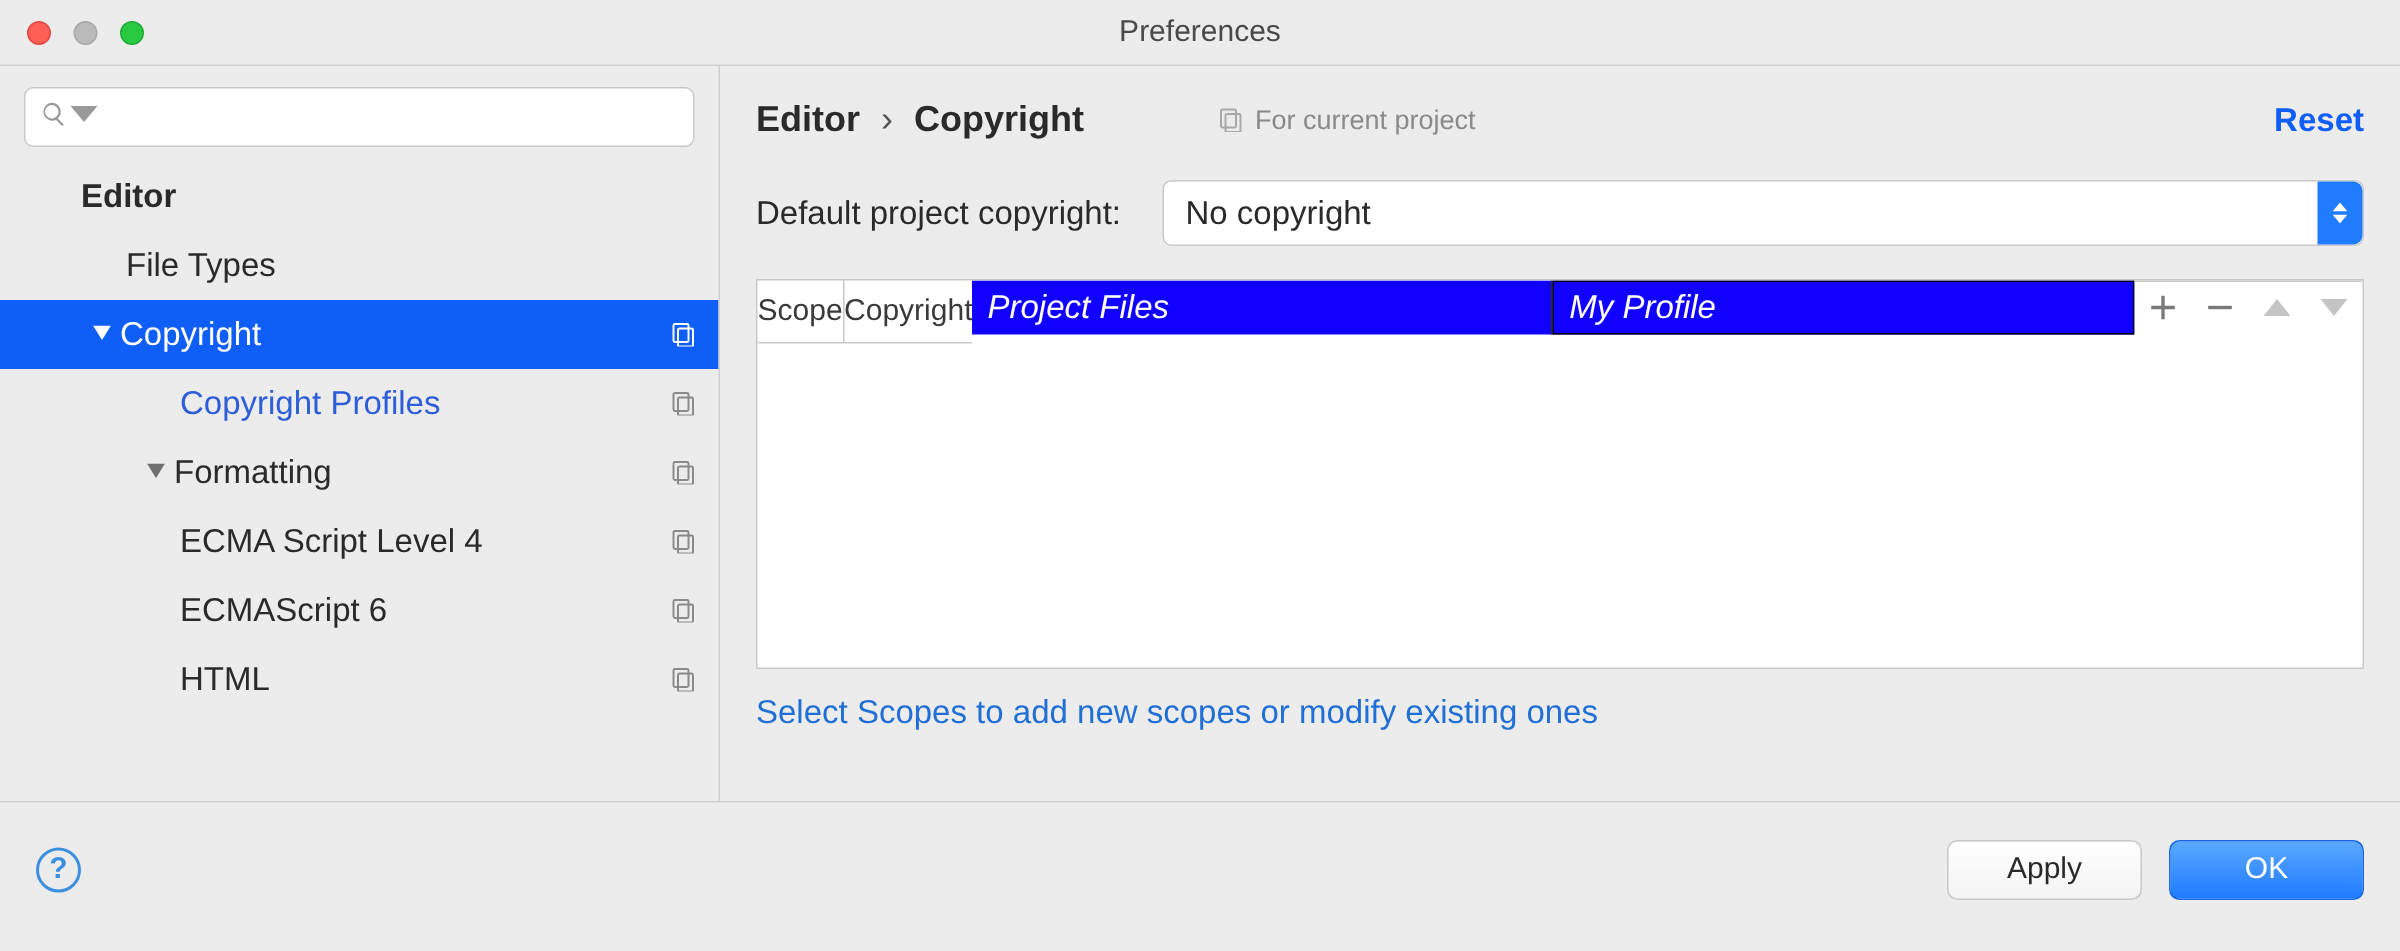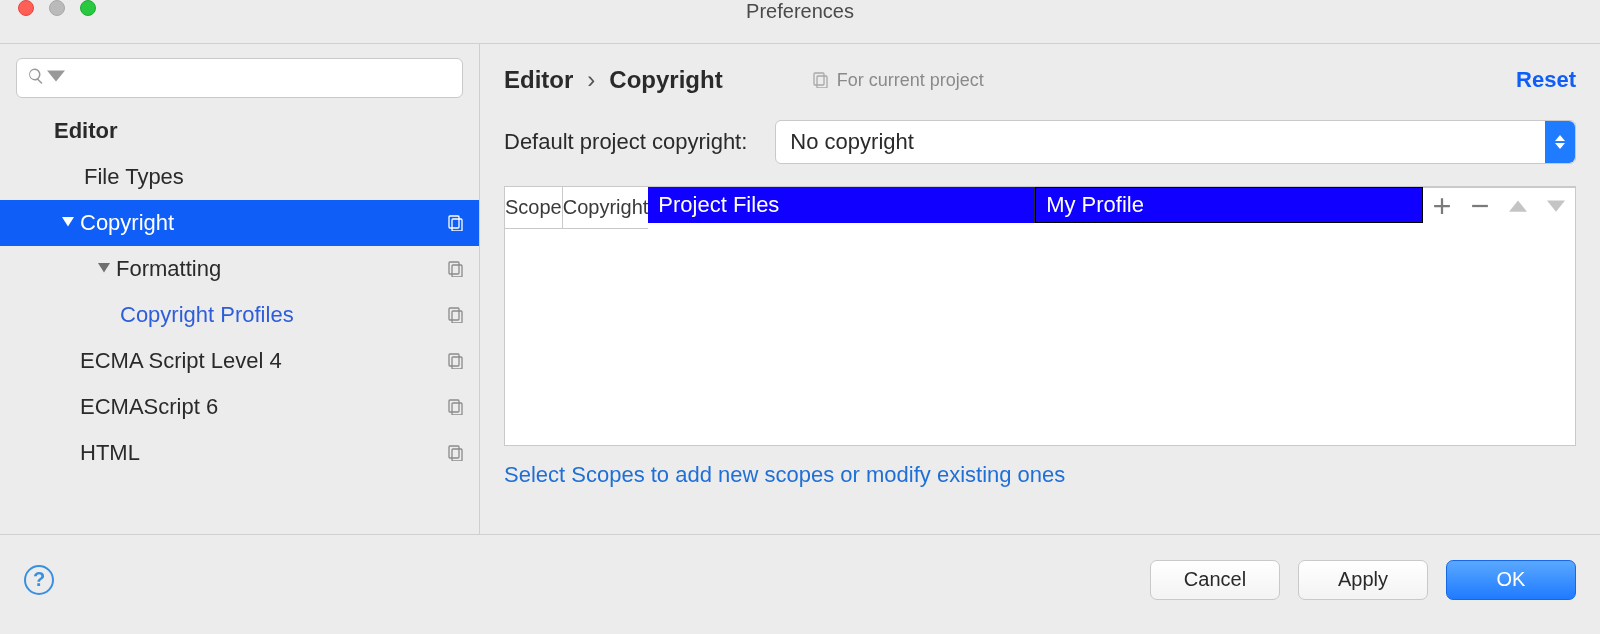--- a/index.html
+++ b/index.html
@@ -1,19 +1,19 @@
 <!DOCTYPE html>
 <html><head>
 <meta charset="utf-8">
 <style>
 * { margin: 0; padding: 0; box-sizing: border-box; font-family: -apple-system, "Helvetica Neue", Arial, sans-serif; }
 body { width: 1600px; height: 634px; background: #ececec; overflow: hidden; border-radius: 10px; }
 
 
-.titlebar { height: 44px; display: flex; padding: 0 18px; border-bottom: 1px solid #d0d0d0; position: relative; }
+.titlebar { height: 44px; display: flex; align-items: center; padding: 0 18px; border-bottom: 1px solid #d0d0d0; position: relative; }
 .traffic { display: flex; gap: 15px; }
 .dot { width: 16px; height: 16px; border-radius: 50%; }
 .dot.red    { background: #ff5f57; border: 1px solid #e14942; }
 .dot.yellow { background: #bababa; border: 1px solid #a8a8a8; }
 .dot.green  { background: #28c840; border: 1px solid #1fab34; }
 .title { position: absolute; left: 50%; transform: translateX(-50%); font-size: 20px; color: #4a4a4a; }
 
 
 .main { display: flex; height: 490px; }
 
@@ -23,21 +23,21 @@
 .search { position: relative; background: #fff; border: 1px solid #c9c9c9; border-radius: 6px; height: 40px; display: flex; align-items: center; padding: 0 10px; }
 .search svg { width: 18px; height: 18px; fill: #999; }
 .search .chev { margin-left: 2px; }
 .search input { border: none; outline: none; flex: 1; font-size: 18px; margin-left: 6px; background: transparent; }
 
 .tree { flex: 1; overflow: hidden; font-size: 22px; color: #2a2a2a; }
 .tree-row { display: flex; align-items: center; height: 46px; padding-right: 12px; cursor: default; }
 .tree-row.h1 { font-weight: 700; padding-left: 54px; }
 .tree-row.h2 { padding-left: 84px; }
 .tree-row.h3 { padding-left: 120px; }
-.tree-row.h4 { padding-left: 80px; }
+.tree-row.h4 { padding-left: 120px; }
 .tree-row.selected { background: #0f5ef7; color: #fff; }
 .tree-row.selected .proj-icon svg { fill: #fff; }
 .tree-row.link { color: #2d5dd9; }
 .disclose { width: 24px; margin-left: -28px; display: inline-flex; justify-content: center; }
 .disclose svg { width: 12px; height: 12px; fill: #6f6f6f; }
 .tree-row.selected .disclose svg { fill: #fff; }
 .tree-label { flex: 1; }
 .proj-icon { width: 22px; display: inline-flex; justify-content: center; }
 .proj-icon svg { width: 16px; height: 16px; fill: #8a8a8a; }
 
@@ -59,21 +59,21 @@
 .select-knob { position: absolute; right: 0; top: 0; bottom: 0; width: 30px; background: #1f7bff; border-radius: 0 6px 6px 0; display: flex; flex-direction: column; align-items: center; justify-content: center; gap: 2px; }
 .select-knob svg { width: 10px; height: 6px; fill: #fff; }
 
 .table { margin-top: 22px; border: 1px solid #c9c9c9; background: #fff; display: flex; flex-direction: row; height: 260px; }
 .thead { display: flex; height: 42px; border-bottom: 1px solid #c9c9c9; }
 .th { flex: 1; display: flex; align-items: center; justify-content: center; font-size: 20px; color: #3a3a3a; }
 .th:first-child { border-right: 1px solid #c9c9c9; }
 .tbody { flex: 1; overflow: hidden; }
 .trow { display: flex; height: 36px; }
 .trow.selected { }
-.td { flex: 1; display: flex; align-items: center; font-size: 22px; padding: 0 10px; color: #fff; background: #0f00ff; }
+.td { flex: 1; display: flex; align-items: center; font-size: 22px; padding: 0 10px; color: #fff; background: #0f00ff; font-style: italic; }
 .td:first-child { border-right: 1px solid #2a2a2a; }
 .td:last-child { border: 1px solid #000; }
 .tfoot { height: 40px; border-top: 1px solid #c9c9c9; display: flex; align-items: center; padding: 0 10px; gap: 20px; }
 .tfoot .ico svg { width: 18px; height: 18px; fill: #7a7a7a; }
 .tfoot .ico.dis svg { fill: #c4c4c4; }
 
 .hint { margin-top: 16px; color: #1f6fd6; font-size: 22px; }
 
 
 .footer { height: 90px; border-top: 1px solid #cfcfcf; display: flex; align-items: center; padding: 0 24px; }
@@ -126,36 +126,36 @@
             </svg>
           </span>
         <span class="tree-label">Copyright</span>
         <span class="proj-icon">
             <svg viewBox="0 0 16 16">
               <rect x="1" y="1" width="10" height="12" rx="1" fill="none" stroke="currentColor" stroke-width="1.3"></rect>
               <rect x="4" y="4" width="10" height="12" rx="1" fill="none" stroke="currentColor" stroke-width="1.3"></rect>
             </svg>
           </span>
       </div>
+      <div class="tree-row h3 link">
+        <span class="tree-label">Copyright Profiles</span>
+        <span class="proj-icon">
+            <svg viewBox="0 0 16 16">
+              <rect x="1" y="1" width="10" height="12" rx="1" fill="none" stroke="#8a8a8a" stroke-width="1.3"></rect>
+              <rect x="4" y="4" width="10" height="12" rx="1" fill="none" stroke="#8a8a8a" stroke-width="1.3"></rect>
+            </svg>
+          </span>
+      </div>
       <div class="tree-row h3">
         <span class="disclose">
             <svg viewBox="0 0 10 10">
               <path d="M0 0h10L5 8z"></path>
             </svg>
           </span>
         <span class="tree-label">Formatting</span>
-        <span class="proj-icon">
-            <svg viewBox="0 0 16 16">
-              <rect x="1" y="1" width="10" height="12" rx="1" fill="none" stroke="#8a8a8a" stroke-width="1.3"></rect>
-              <rect x="4" y="4" width="10" height="12" rx="1" fill="none" stroke="#8a8a8a" stroke-width="1.3"></rect>
-            </svg>
-          </span>
-      </div>
-      <div class="tree-row h3 link">
-        <span class="tree-label">Copyright Profiles</span>
         <span class="proj-icon">
             <svg viewBox="0 0 16 16">
               <rect x="1" y="1" width="10" height="12" rx="1" fill="none" stroke="#8a8a8a" stroke-width="1.3"></rect>
               <rect x="4" y="4" width="10" height="12" rx="1" fill="none" stroke="#8a8a8a" stroke-width="1.3"></rect>
             </svg>
           </span>
       </div>
       <div class="tree-row h4">
         <span class="tree-label">ECMA Script Level 4</span>
         <span class="proj-icon">
@@ -245,17 +245,16 @@
       </div>
     </div>
 
     <div class="hint">Select Scopes to add new scopes or modify existing ones</div>
   </div>
 </div>
 
 <div class="footer">
   <div class="help">?</div>
   <div class="btns">
-    <div class="btn">Cancel</div>
     <div class="btn">Apply</div>
     <div class="btn primary">OK</div>
   </div>
 </div>
 
 </body></html>

